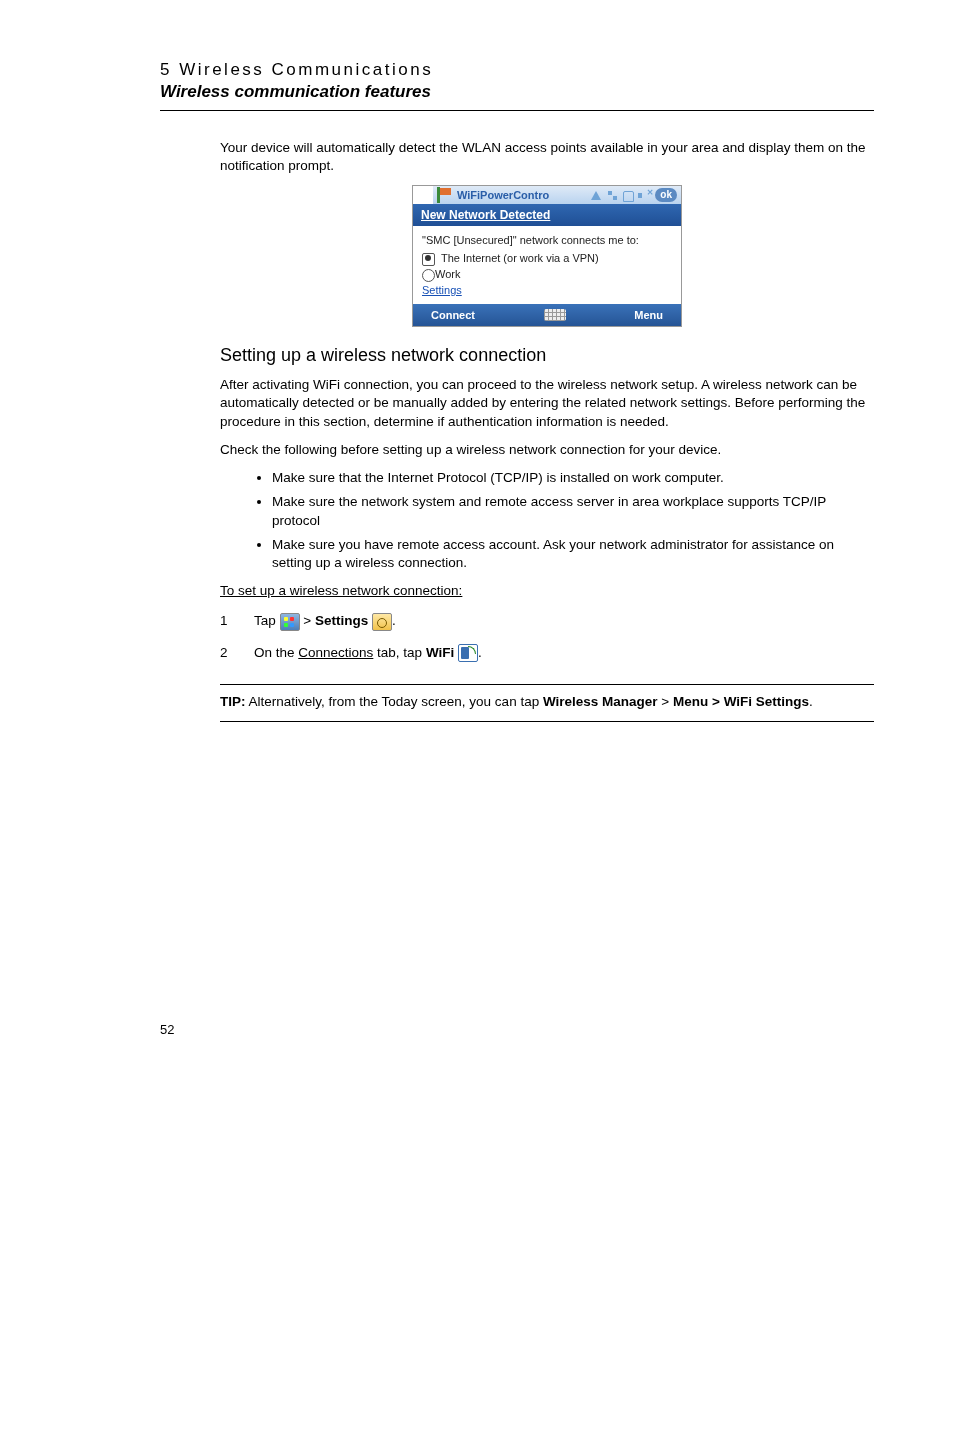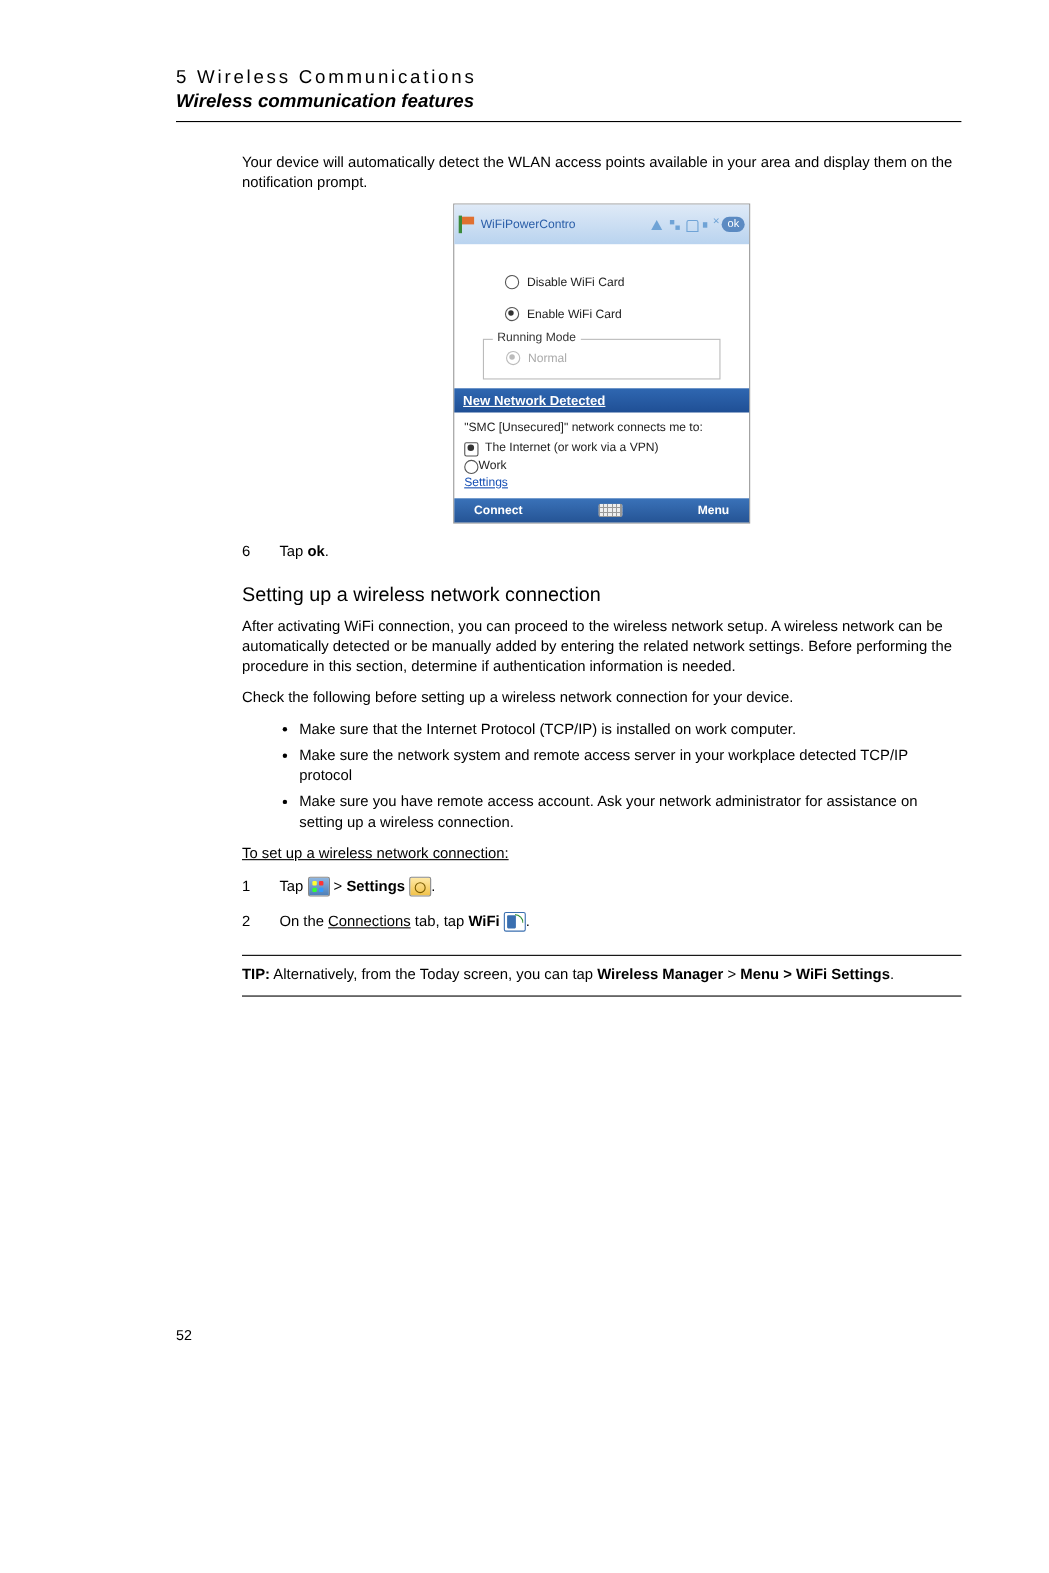--- a/index.html
+++ b/index.html
@@ -110,28 +110,29 @@
     display: inline-block;
     text-align: left;
     width: 268px;
     border: 1px solid #999;
     font-family: Tahoma, Arial, sans-serif;
     font-size: 11px;
     background: #fff;
   }
   .shot .titlebar {
     background: linear-gradient(#dfeaf7, #b9d3ef);
-    height: 36px;
+    height: 18px;
     display: flex;
     align-items: center;
     padding: 0 4px;
     color: #2a5ea8;
-    font-weight: normal;
+    font-weight: bold;
     font-size: 11px;
     gap: 4px;
+    margin-left: 20px;
   }
   .shot .titlebar .spacer { flex: 1; }
   .status-ico {
     width: 13px; height: 13px; display:inline-block;
   }
   .status-ico.sig::before{content:"";display:block;width:0;height:0;border-left:5px solid transparent;border-right:5px solid transparent;border-bottom:9px solid #6fa3d6; margin:2px auto 0;}
   .status-ico.net{background:
      linear-gradient(#6fa3d6,#6fa3d6) 2px 2px/4px 4px no-repeat,
      linear-gradient(#6fa3d6,#6fa3d6) 7px 7px/4px 4px no-repeat;}
   .status-ico.lock{border:1.5px solid #6fa3d6;border-radius:2px 2px 0 0;width:9px;height:9px;margin-top:2px;}
@@ -213,37 +214,20 @@
       <div class="shot">
         <div class="titlebar">
           <span class="flag-ico"></span>
           <span>WiFiPowerContro</span>
           <span class="spacer"></span>
           <span class="status-ico sig"></span>
           <span class="status-ico net"></span>
           <span class="status-ico lock"></span>
           <span class="status-ico spk"></span>
           <span class="ok-btn">ok</span>
-        </div>
-        <div class="body-area">
-          <div class="radio-row">
-            <span class="radio"></span>
-            <span>Disable WiFi Card</span>
-          </div>
-          <div class="radio-row">
-            <span class="radio checked"></span>
-            <span>Enable WiFi Card</span>
-          </div>
-          <div class="fieldset">
-            <span class="legend">Running Mode</span>
-            <div class="disabled-row">
-              <span class="radio checked"></span>
-              <span>Normal</span>
-            </div>
-          </div>
         </div>
         <div class="popup-bar">New Network Detected</div>
         <div class="popup-body">
           <div>"SMC [Unsecured]" network connects me to:</div>
           <div style="display:flex;align-items:center;gap:6px;margin-top:2px;text-align:right;">
             <span class="radio sq checked"></span>
             <span>The Internet (or work via a VPN)</span>
           </div>
           <div style="display:flex;align-items:center;gap:0;">
             <span class="radio"></span>
@@ -252,32 +236,29 @@
           <a href="#">Settings</a>
         </div>
         <div class="bottombar">
           <span>Connect</span>
           <span class="kbd-ico"></span>
           <span>Menu</span>
         </div>
       </div>
     </div>
 
-    <div class="num-list">
-      <span class="num">6</span><span>Tap </span><b>ok</b><span>.</span>
-    </div>
 
     <div class="h2">Setting up a wireless network connection</div>
 
     <p class="body-text">After activating WiFi connection, you can proceed to the wireless network setup. A wireless network can be automatically detected or be manually added by entering the related network settings. Before performing the procedure in this section, determine if authentication information is needed.</p>
     <p class="body-text">Check the following before setting up a wireless network connection for your device.</p>
 
     <ul class="bullets">
       <li>Make sure that the Internet Protocol (TCP/IP) is installed on work computer.</li>
-      <li>Make sure the network system and remote access server in your workplace detected TCP/IP protocol</li>
+      <li>Make sure the network system and remote access server in area workplace supports TCP/IP protocol</li>
       <li>Make sure you have remote access account. Ask your network administrator for assistance on setting up a wireless connection.</li>
     </ul>
 
     <p class="body-text underline">To set up a wireless network connection:</p>
 
     <div class="num-list">
       <span class="num">1</span><span>Tap </span><span class="inline-icon start"></span><span> &gt; </span><b>Settings</b><span> </span><span class="inline-icon settings"></span><span>.</span>
     </div>
     <div class="num-list">
       <span class="num">2</span><span>On the </span><span class="underline">Connections</span><span> tab, tap </span><b>WiFi</b><span> </span><span class="inline-icon wifi"></span><span>.</span>

